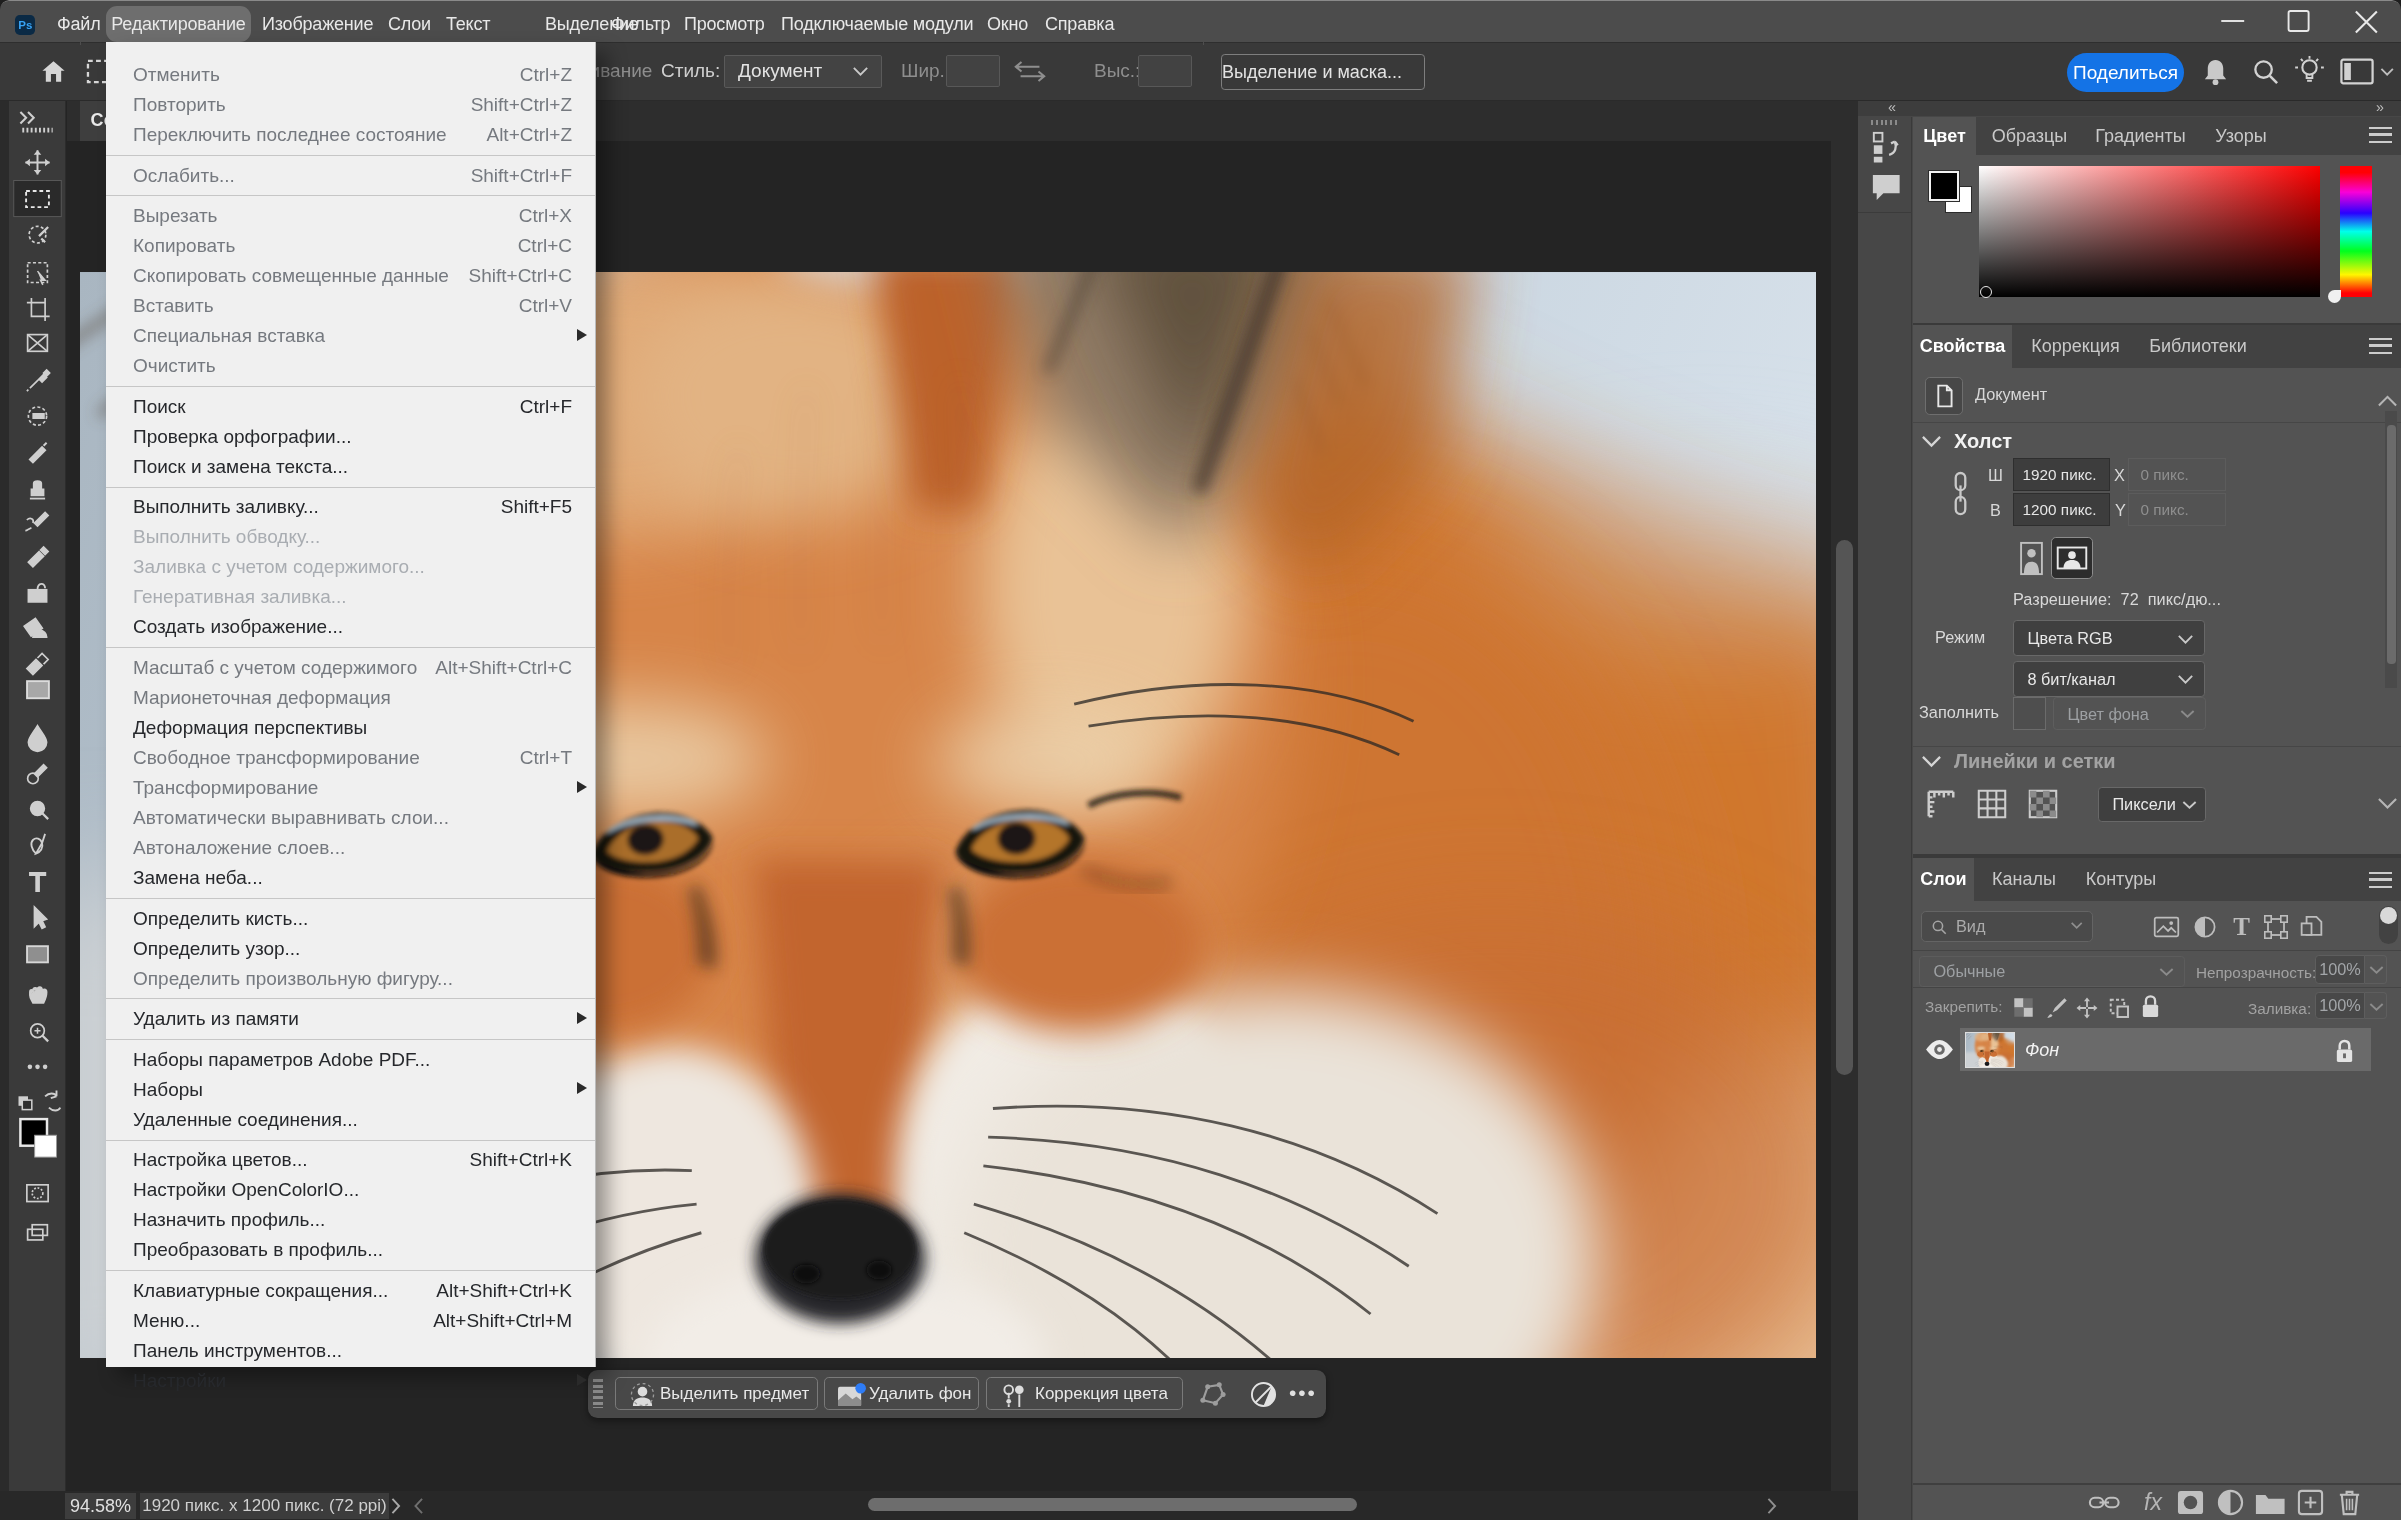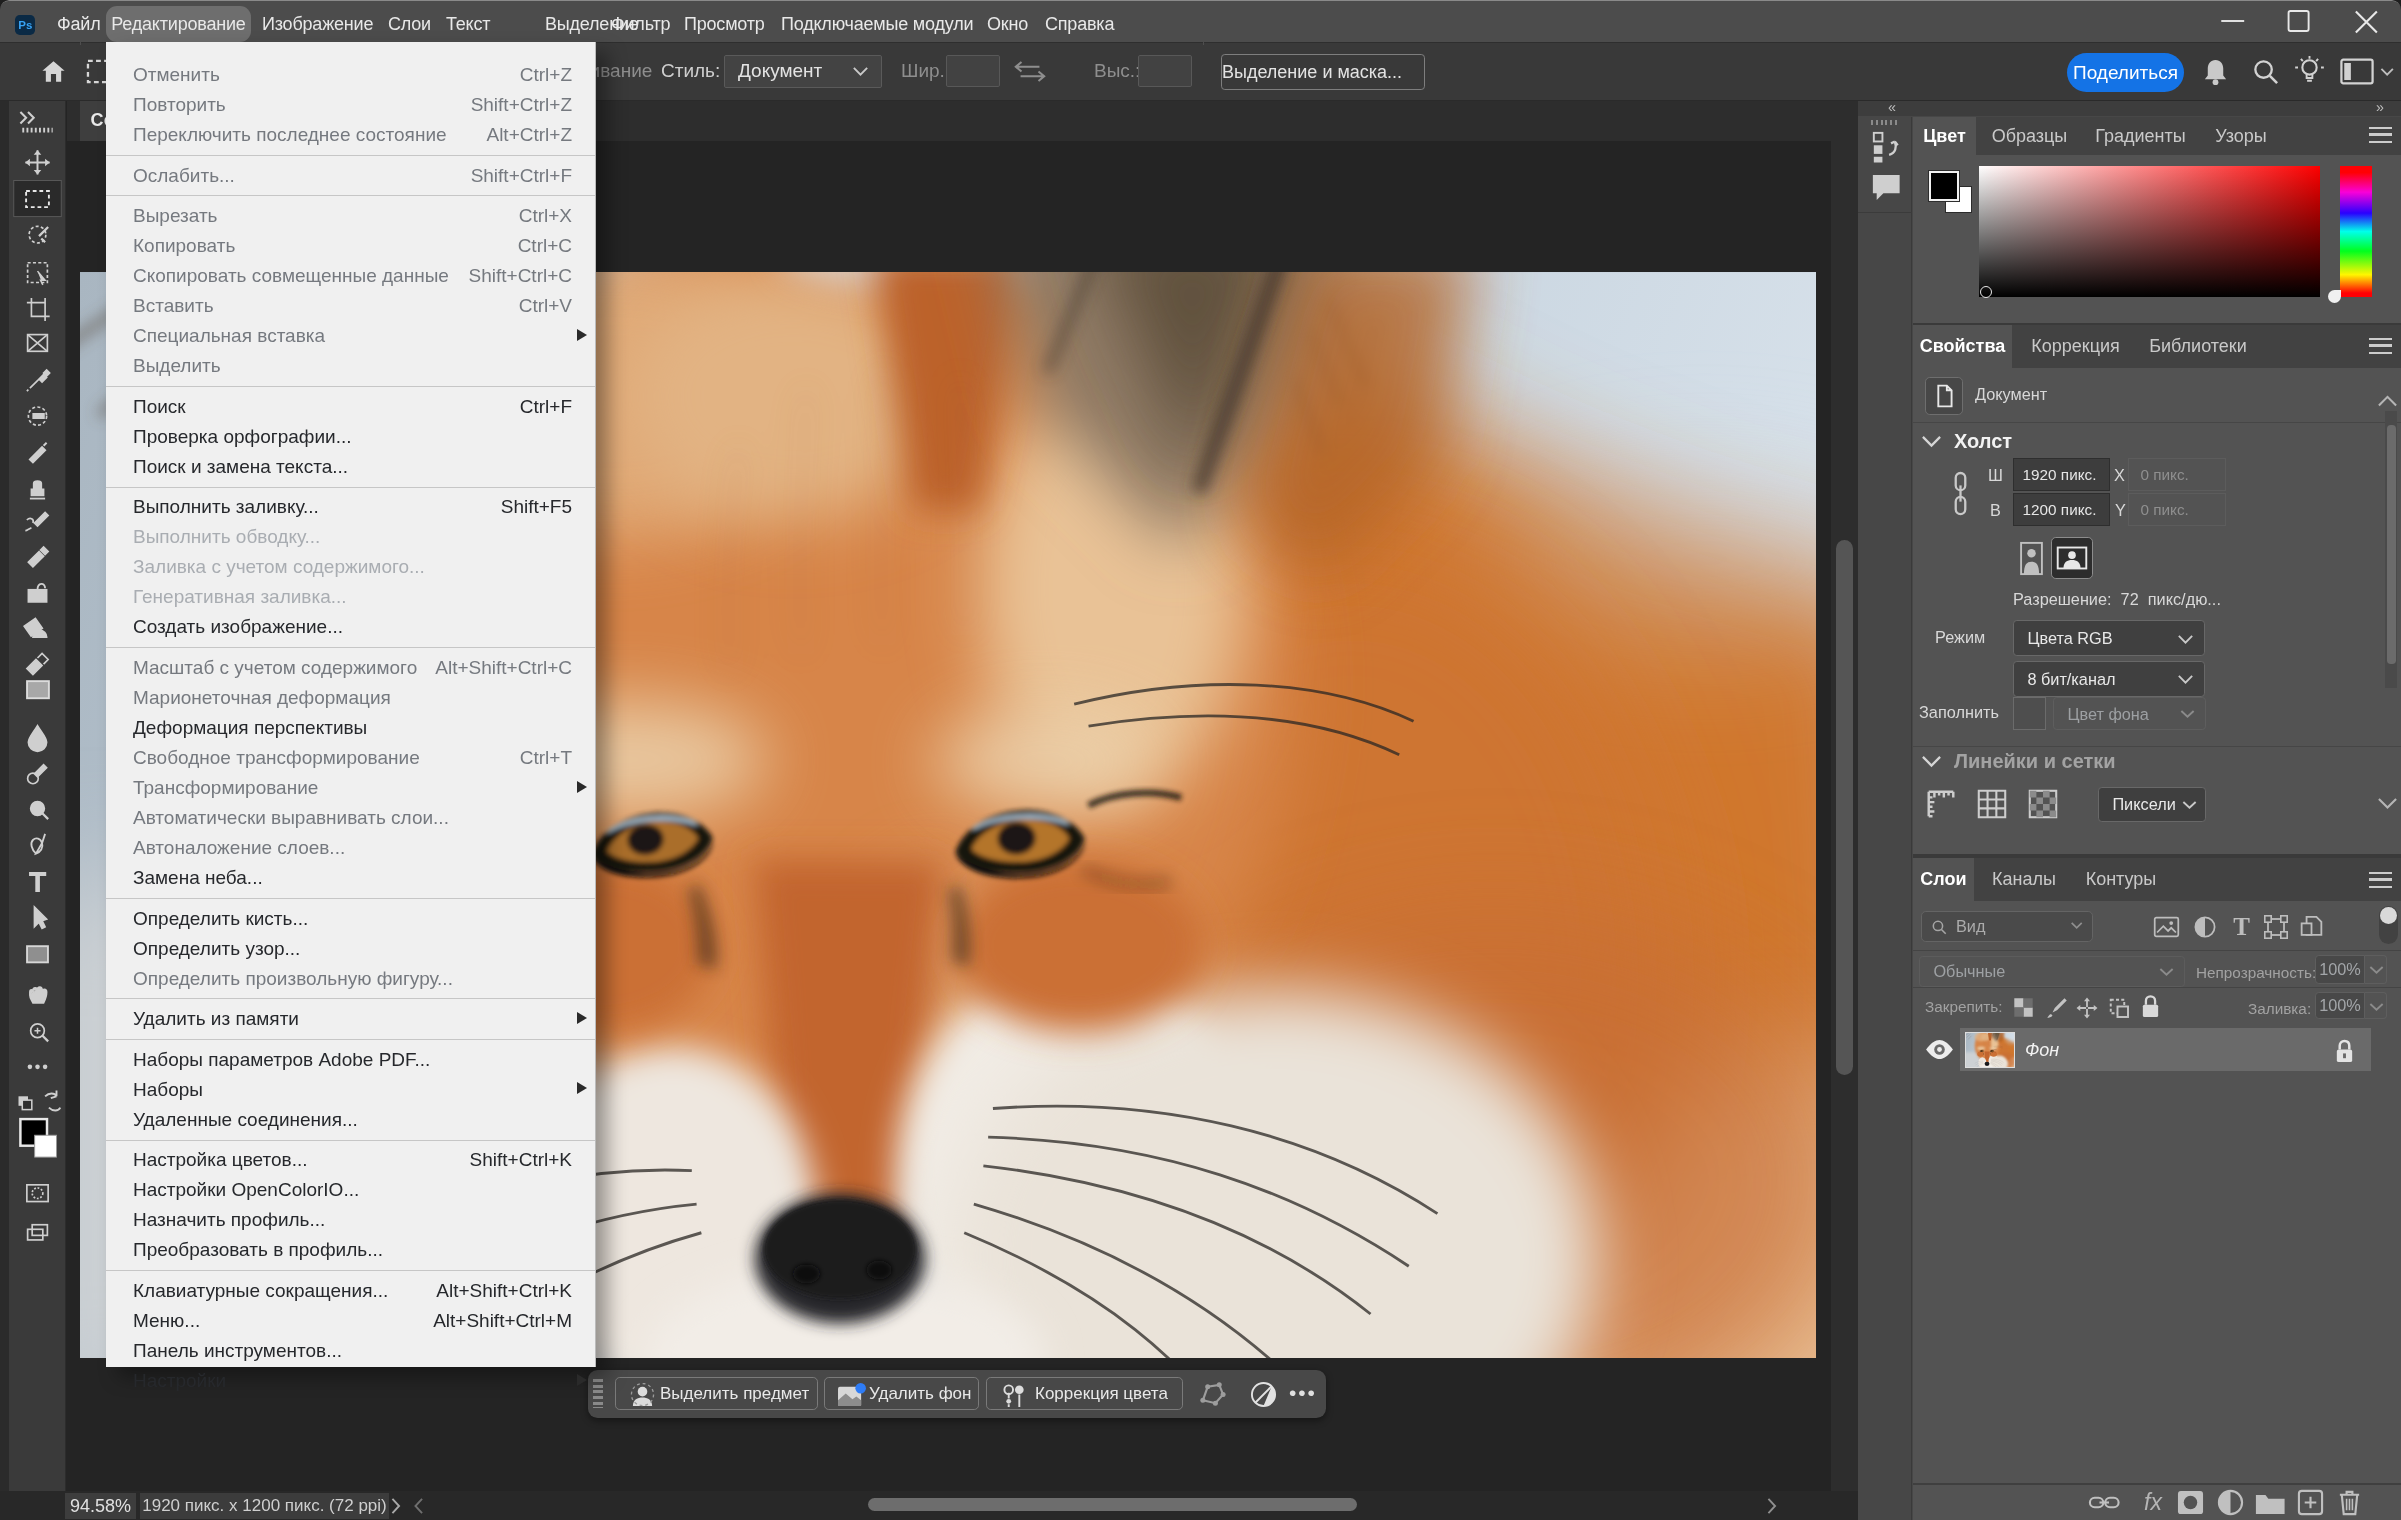--- a/index.html
+++ b/index.html
@@ -635,21 +635,21 @@
     <div class="mi">Повторить<span class="sc">Shift+Ctrl+Z</span></div>
     <div class="mi">Переключить последнее состояние<span class="sc">Alt+Ctrl+Z</span></div>
     <div class="msep"></div>
     <div class="mi">Ослабить...<span class="sc">Shift+Ctrl+F</span></div>
     <div class="msep"></div>
     <div class="mi">Вырезать<span class="sc">Ctrl+X</span></div>
     <div class="mi">Копировать<span class="sc">Ctrl+C</span></div>
     <div class="mi">Скопировать совмещенные данные<span class="sc">Shift+Ctrl+C</span></div>
     <div class="mi">Вставить<span class="sc">Ctrl+V</span></div>
     <div class="mi">Специальная вставка<span class="arr"></span></div>
-    <div class="mi">Выделить</div>
+    <div class="mi">Очистить</div>
     <div class="msep"></div>
     <div class="mi on">Поиск<span class="sc">Ctrl+F</span></div>
     <div class="mi on">Проверка орфографии...</div>
     <div class="mi on">Поиск и замена текста...</div>
     <div class="msep"></div>
     <div class="mi on">Выполнить заливку...<span class="sc">Shift+F5</span></div>
     <div class="mi dis">Выполнить обводку...</div>
     <div class="mi dis">Заливка с учетом содержимого...</div>
     <div class="mi dis">Генеративная заливка...</div>
     <div class="mi on">Создать изображение...</div>

